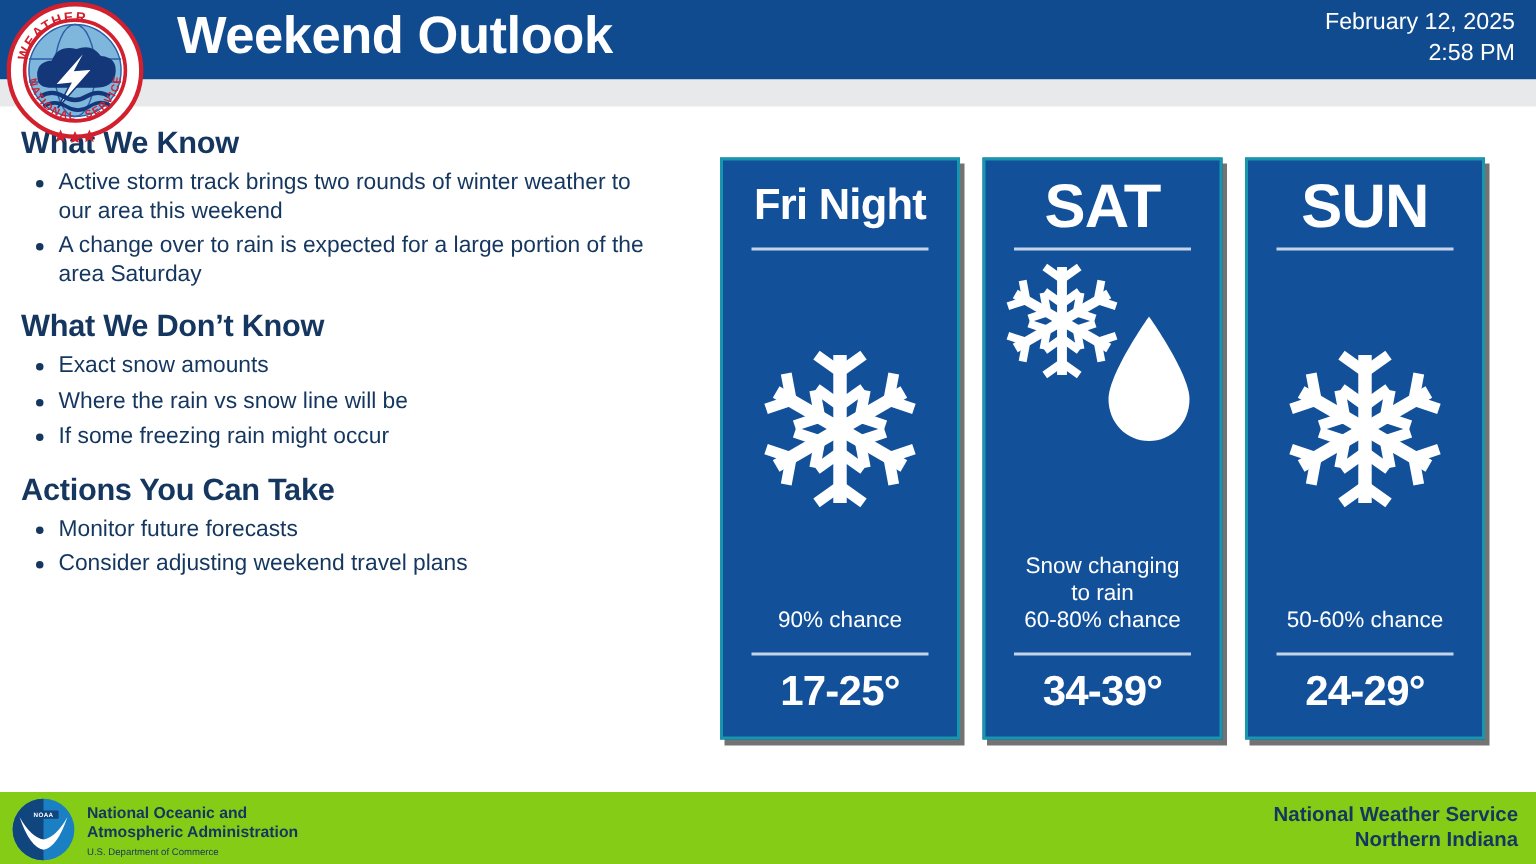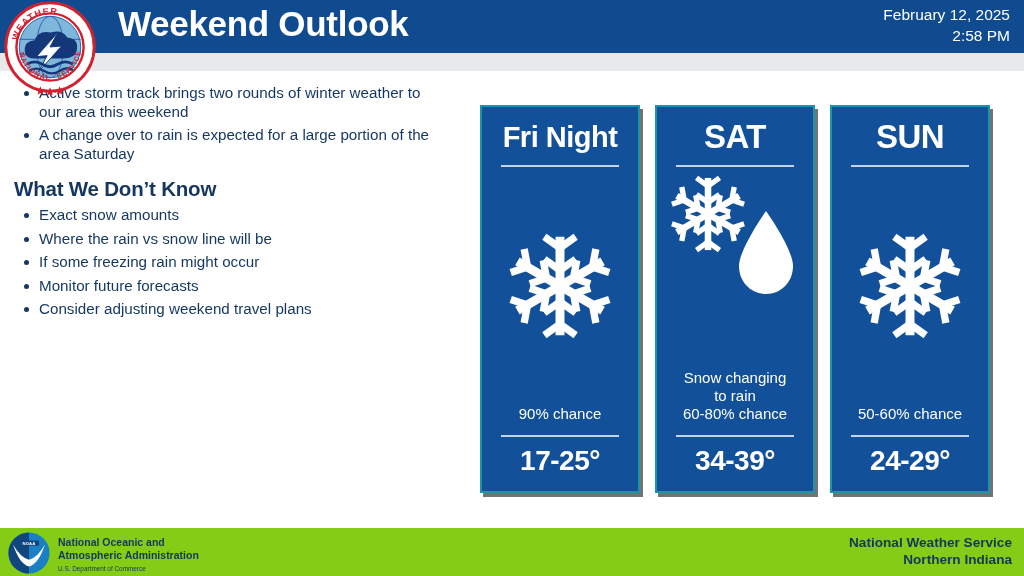--- a/index.html
+++ b/index.html
@@ -119,21 +119,21 @@
     background: #12509A;
     border: 2px solid #1796AE;
     box-shadow: 3px 4px 0 rgba(0,0,0,0.55);
     color: #ffffff;
     display: flex;
     flex-direction: column;
     align-items: center;
     padding: 10px 6px 14px 6px;
   }
   .card-day {
-    font-size: 33px;
+    font-size: 41px;
     font-weight: bold;
     line-height: 40px;
     letter-spacing: -0.5px;
     white-space: nowrap;
   }
   .card-day.small { font-size: 29px; }
   .rule {
     width: 118px;
     height: 2px;
     background: #C3D4E8;
@@ -264,32 +264,34 @@
       <g fill="#D2202F">
         <polygon points="40,91 41.4,94.2 44.8,94.4 42.1,96.5 43,99.8 40,97.9 37,99.8 37.9,96.5 35.2,94.4 38.6,94.2"></polygon>
         <polygon points="50,92 51.4,95.2 54.8,95.4 52.1,97.5 53,100.8 50,98.9 47,100.8 47.9,97.5 45.2,95.4 48.6,95.2"></polygon>
         <polygon points="60,91 61.4,94.2 64.8,94.4 62.1,96.5 63,99.8 60,97.9 57,99.8 57.9,96.5 55.2,94.4 58.6,94.2"></polygon>
       </g>
     </svg>
   </div>
 
   <div class="left-col">
 
+    <div class="section-head">What We Know</div>
     <ul class="bullets">
       <li>Active storm track brings two rounds of winter weather to our area this weekend</li>
       <li>A change over to rain is expected for a large portion of the area Saturday</li>
     </ul>
 
     <div class="section-head">What We Don’t Know</div>
     <ul class="bullets">
       <li>Exact snow amounts</li>
       <li>Where the rain vs snow line will be</li>
       <li>If some freezing rain might occur</li>
     </ul>
 
+    <div class="section-head">Actions You Can Take</div>
     <ul class="bullets">
       <li>Monitor future forecasts</li>
       <li>Consider adjusting weekend travel plans</li>
     </ul>
 
   </div>
 
   <div class="cards">
 
     <div class="card">

